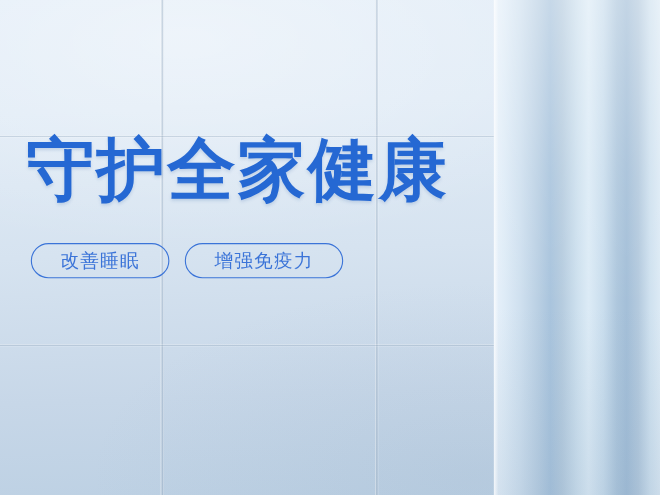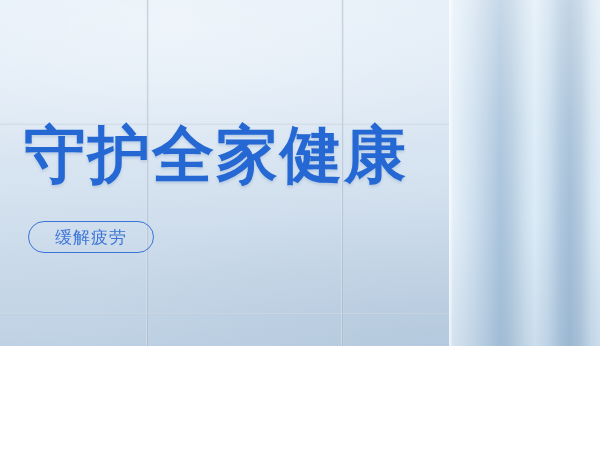--- a/index.html
+++ b/index.html
@@ -7,21 +7,21 @@
     padding: 0;
     background: #ffffff;
   }
   body {
     font-family: "Liberation Sans", "DejaVu Sans", sans-serif;
   }
 
   #banner {
     position: relative;
     width: 600px;
-    height: 346px;
+    height: 450px;
     overflow: hidden;
     background: linear-gradient(178deg, #e4eef8 0%, #e0ebf6 22%, #d6e3f0 50%, #c7d7e8 78%, #bcd0e3 100%);
     text-decoration: underline;
   }
 
   
   .tile-layer {
     position: absolute;
     inset: 0;
     pointer-events: none;
@@ -150,16 +150,17 @@
     <div class="grout-h" style="top:123px;"></div>
     <div class="grout-h" style="top:313px;"></div>
   </div>
 
   <div class="glass-band"></div>
   <div class="band-edge"></div>
 
   <div class="headline">守护全家健康</div>
 
   <div class="tag-row">
-    <div class="tag-pill">缓解疲劳</div>
+    <div class="tag-pill">改善睡眠</div>
+    <div class="tag-pill">增强免疫力</div>
   </div>
 
 </div>
 
 </body></html>

